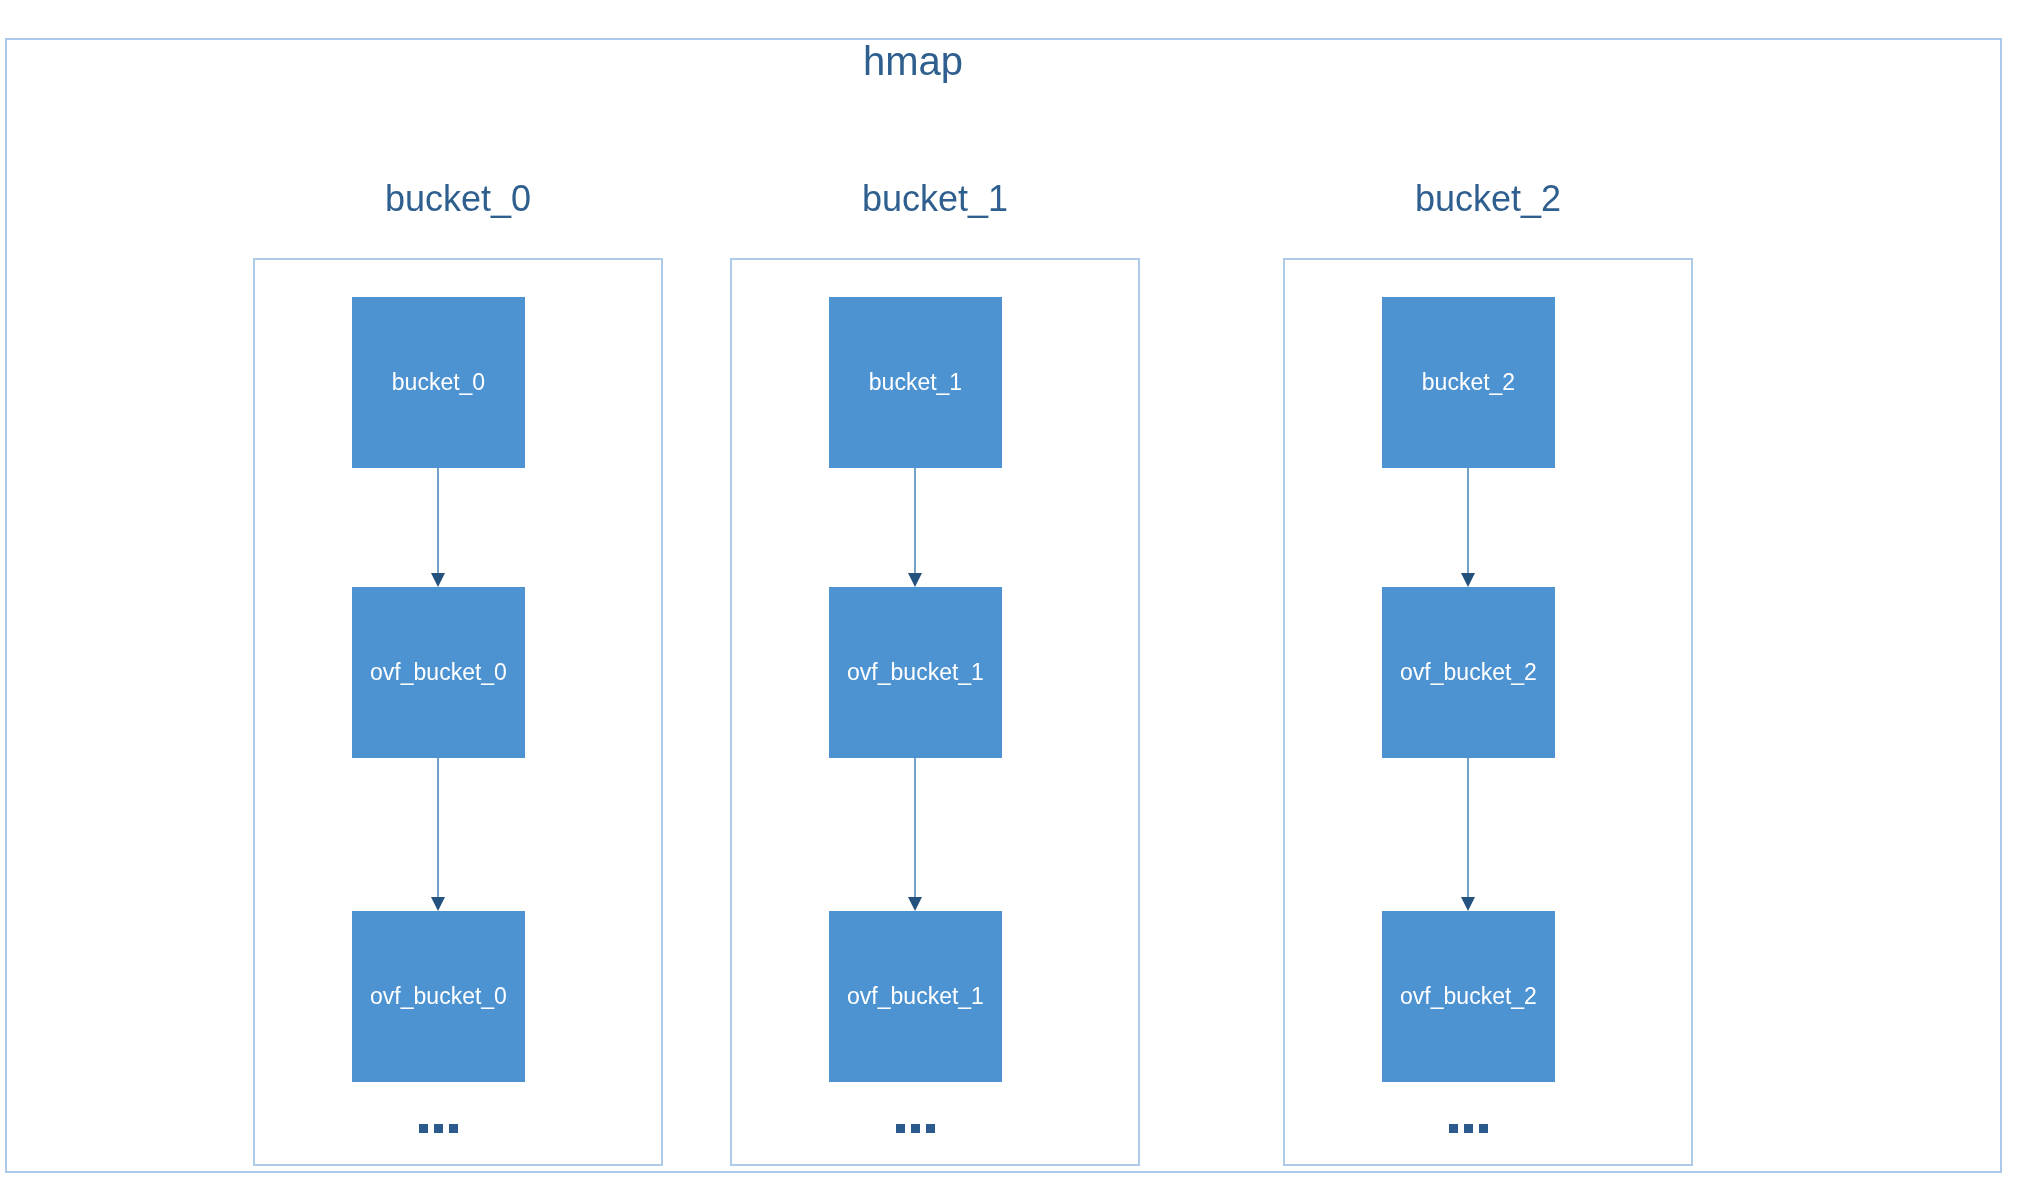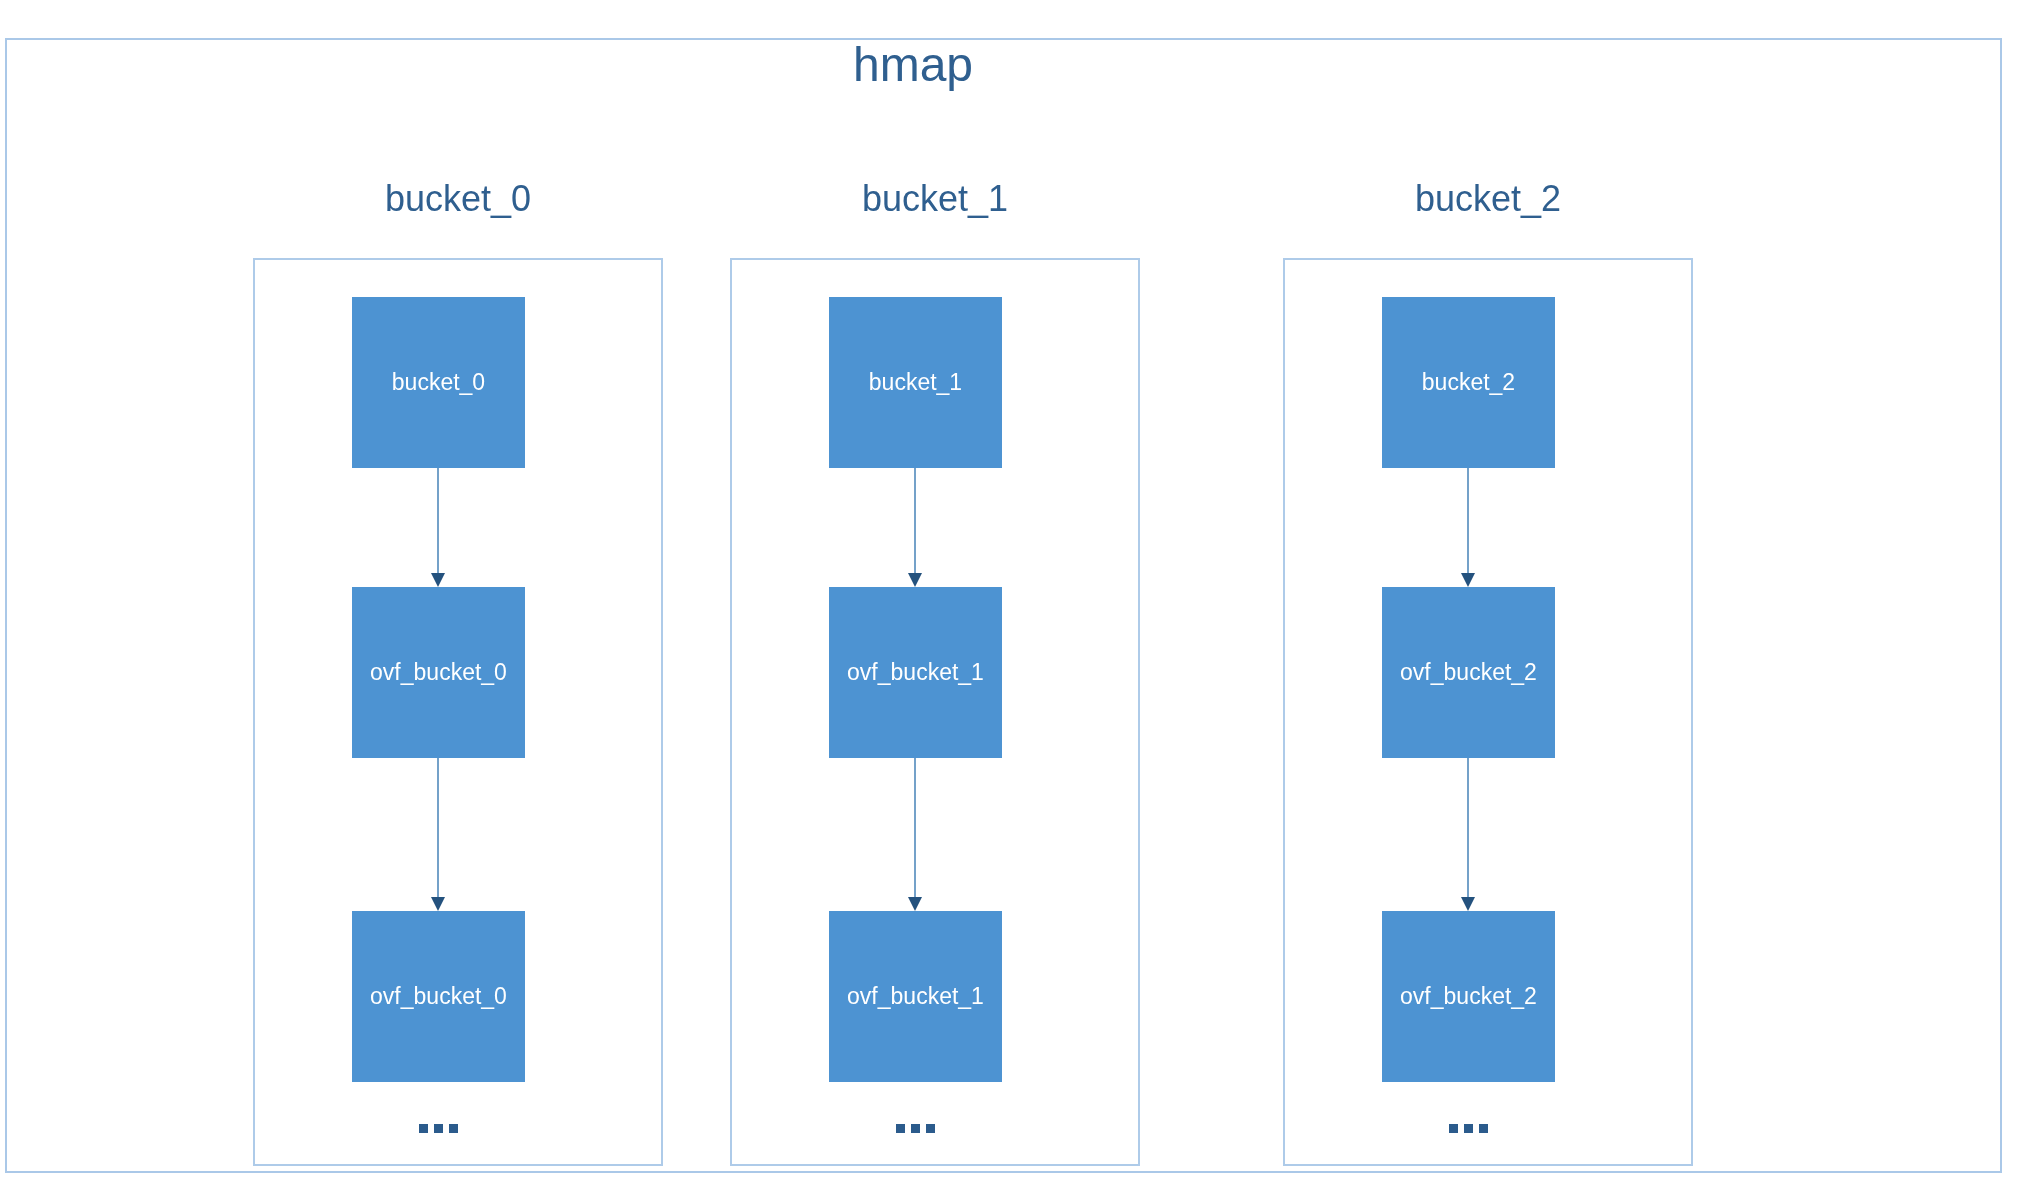--- a/index.html
+++ b/index.html
@@ -23,21 +23,21 @@
     height: 1135px;
     border: 2px solid #aac8e8;
     box-sizing: border-box;
   }
   .diagram-title {
     position: absolute;
     top: 40px;
     left: 713px;
     width: 400px;
     text-align: center;
-    font-size: 48px;
+    font-size: 40px;
     line-height: 1.05;
     color: #2f5f8f;
   }
   .cluster-heading {
     position: absolute;
     top: 178px;
     width: 410px;
     text-align: center;
     font-size: 36px;
     color: #2f5f8f;

